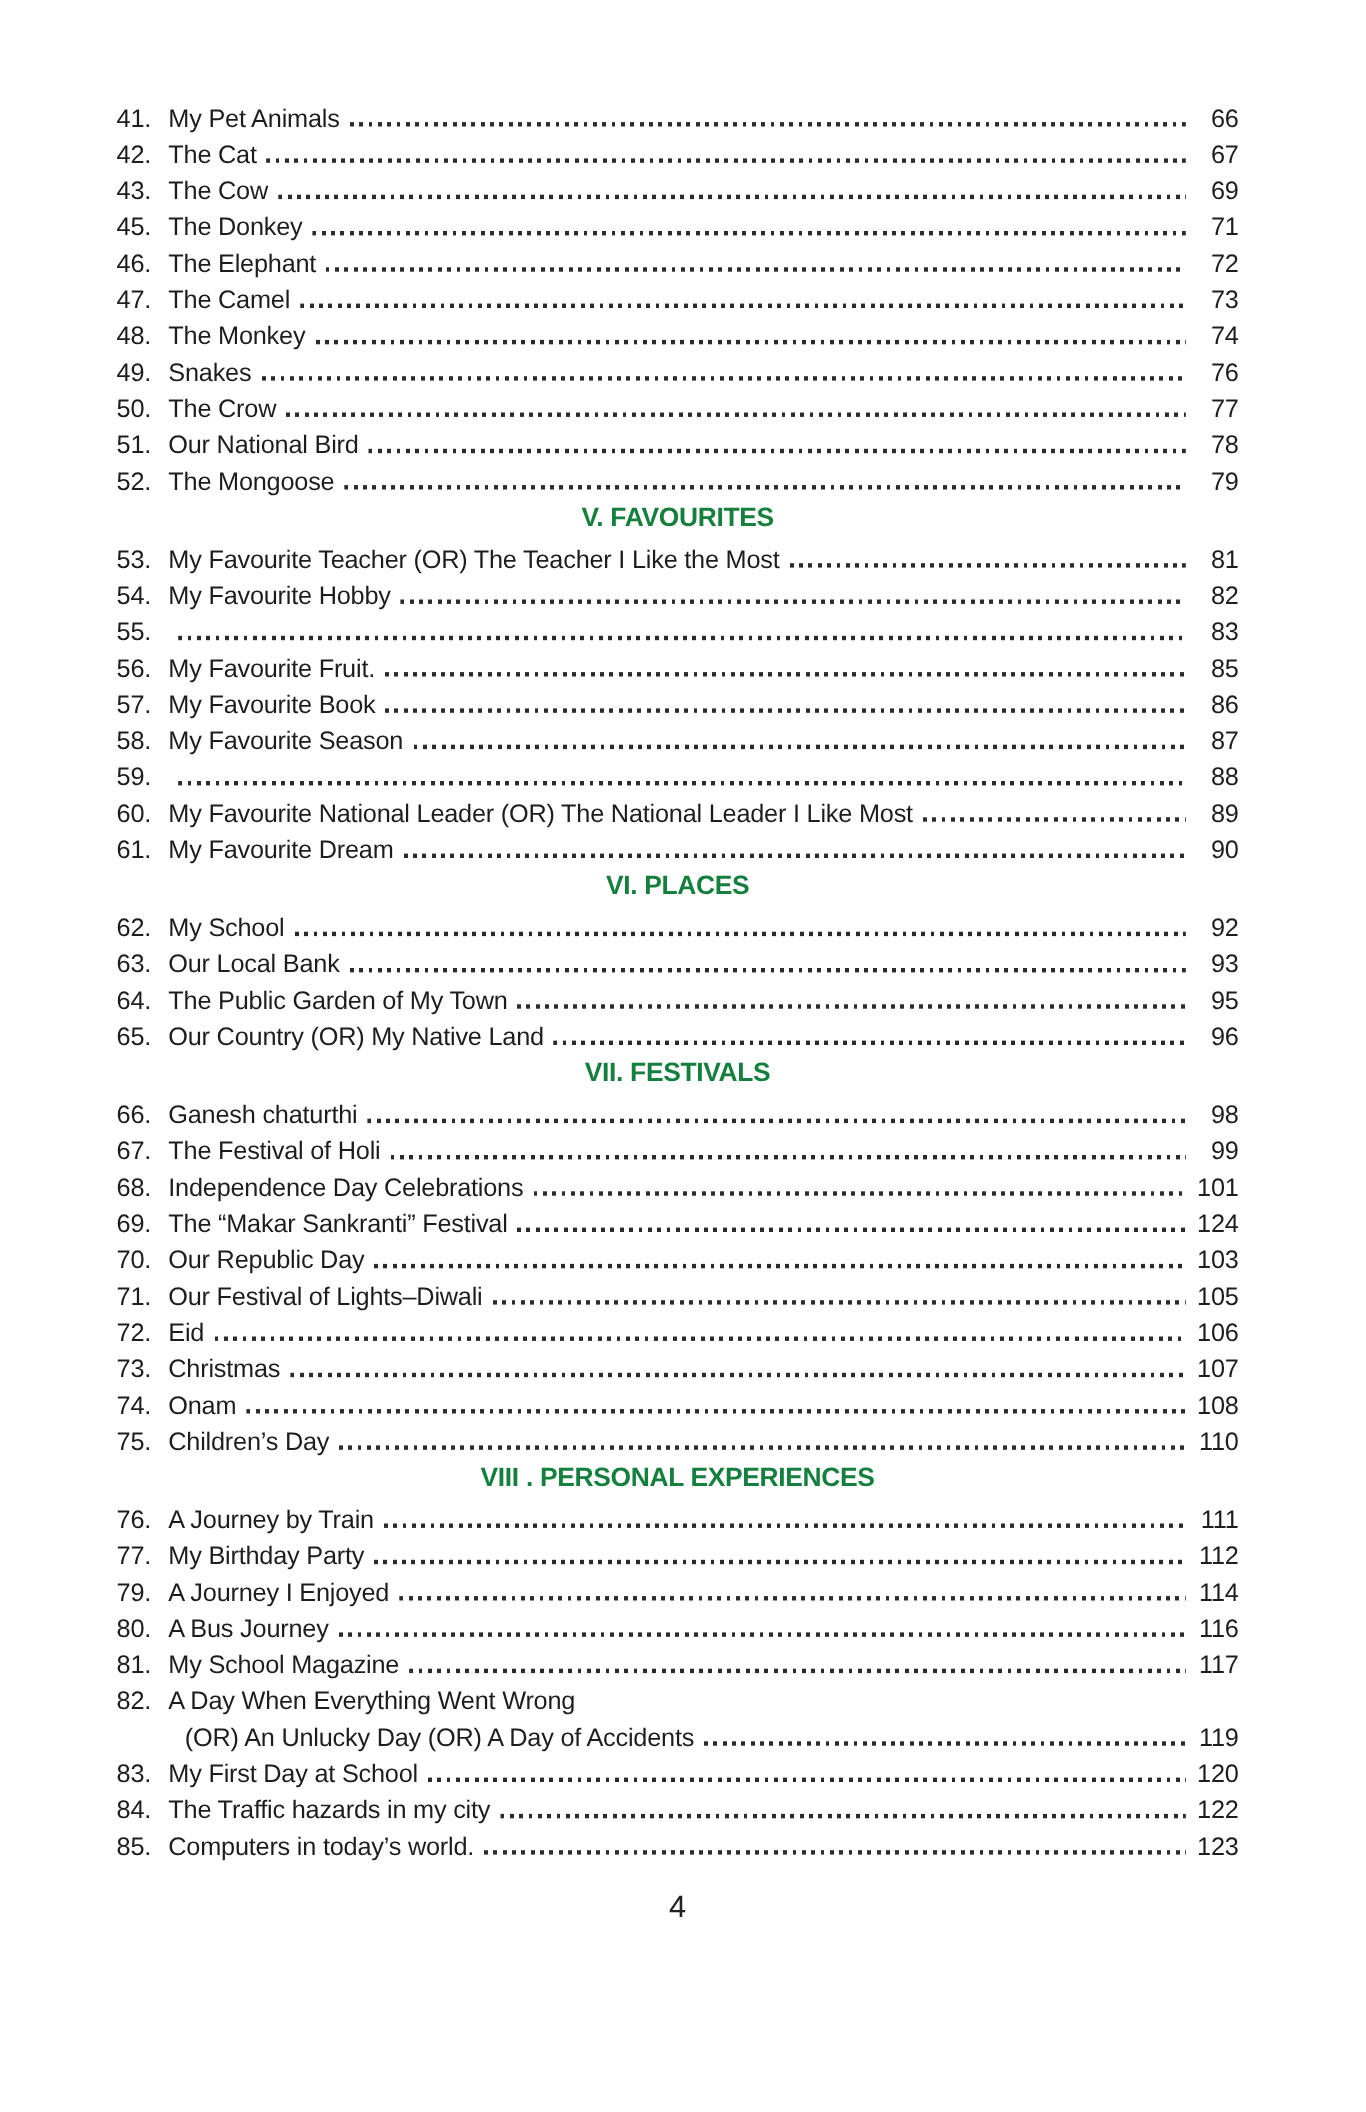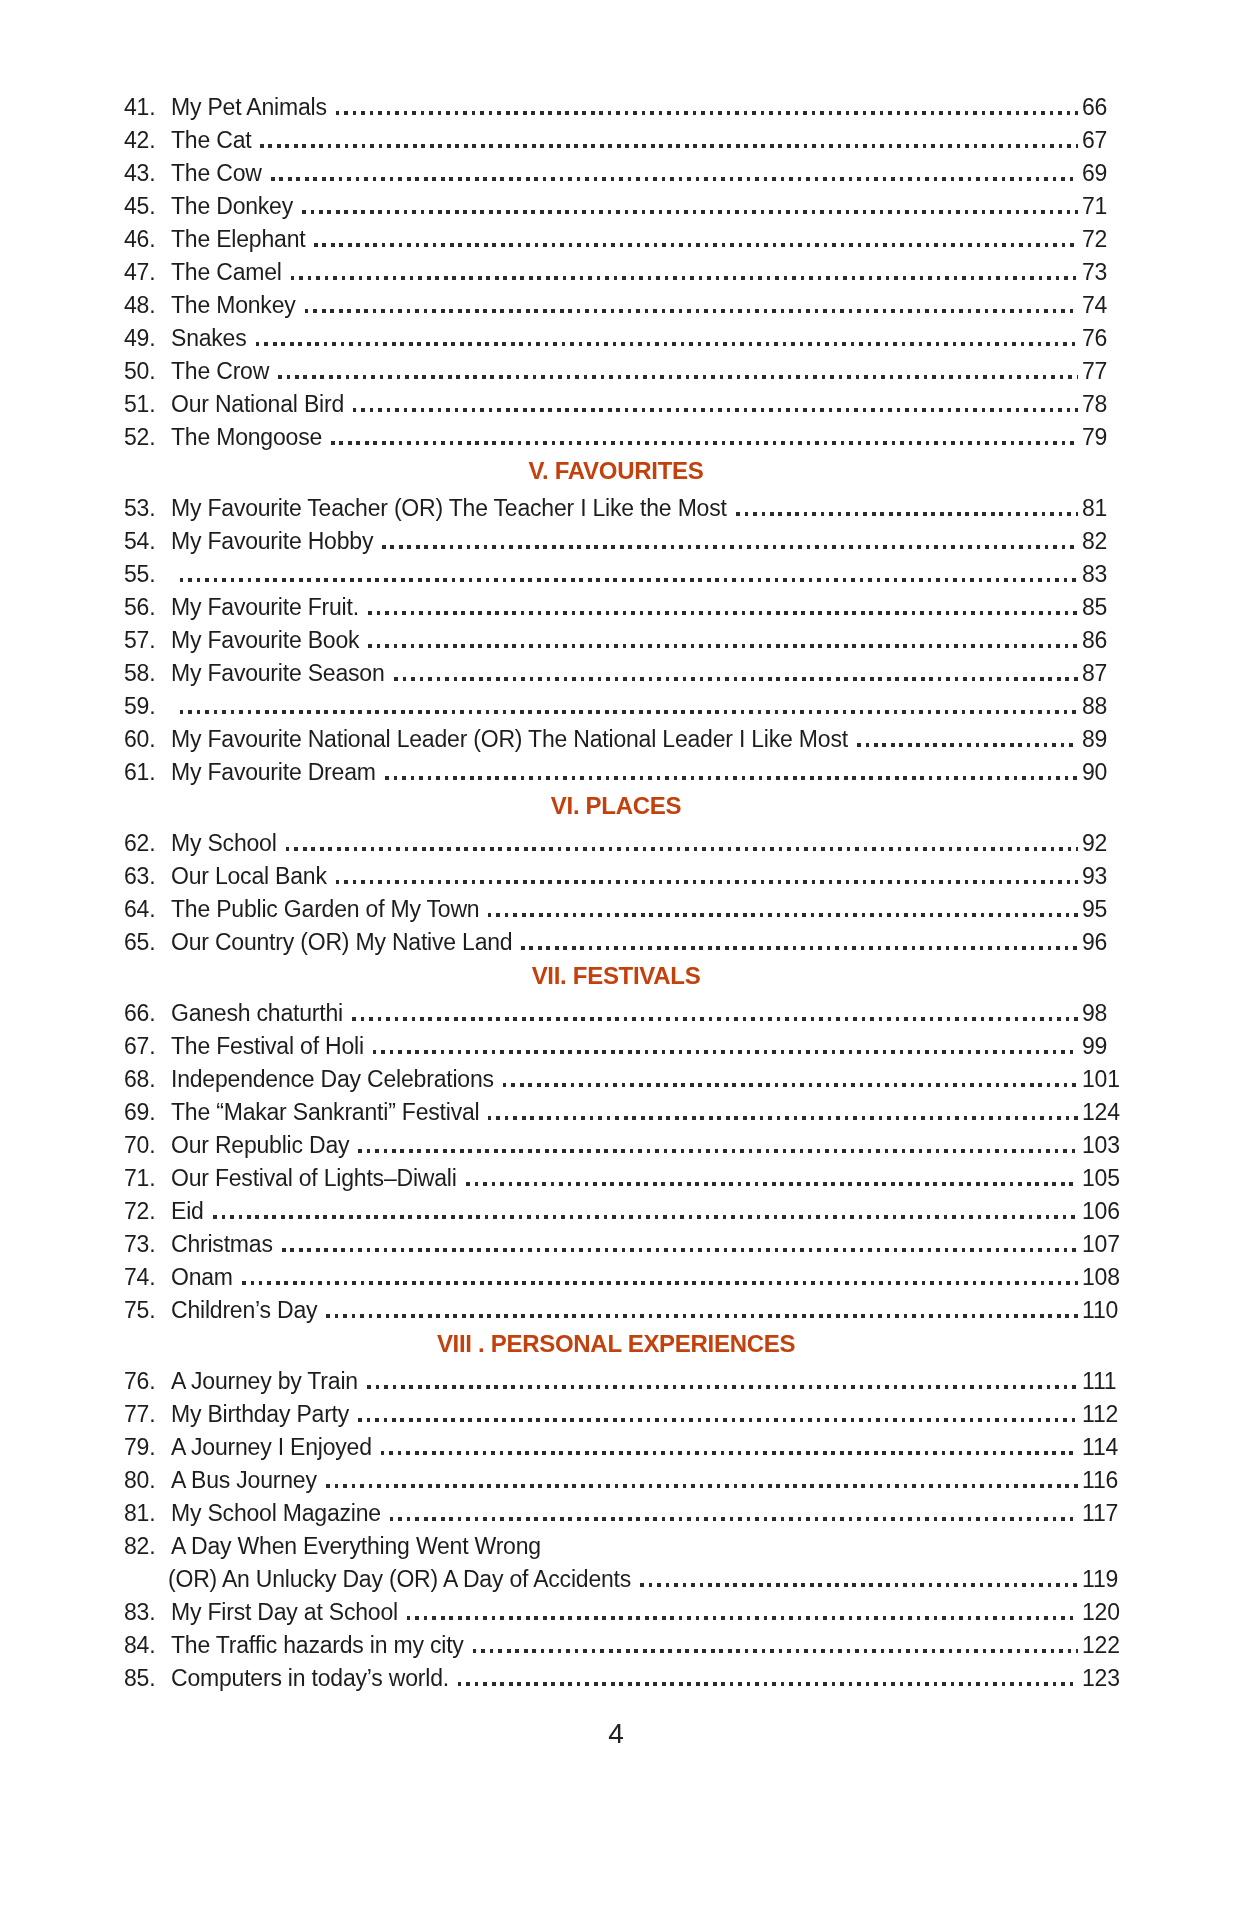--- a/index.html
+++ b/index.html
@@ -25,45 +25,45 @@
     display: flex;
     align-items: flex-end;
     height: 33px;
     font-size: 23px;
     letter-spacing: -0.2px;
     white-space: nowrap;
   }
   .toc-num {
     flex: 0 0 auto;
     min-width: 47px;
-    margin-left: 18px;
   }
   .toc-title {
     flex: 0 0 auto;
   }
   .dot-leader {
     flex: 1 1 auto;
     height: 4px;
     margin: 0 4px 6px 9px;
     background-image: repeating-linear-gradient(to right, #2b2b2b 0 3.5px, transparent 3.5px 8.5px);
     background-repeat: repeat-x;
   }
   .toc-page {
     flex: 0 0 auto;
     min-width: 44px;
+    text-align: right;
   }
   .section-heading {
     height: 33px;
     line-height: 34px;
     margin: 3px 0 2px 0;
     text-align: center;
     font-size: 24px;
     font-weight: 700;
     letter-spacing: -0.3px;
-    color: #c2410c;
+    color: #15803d;
   }
   .wrap-indent {
     padding-left: 62px;
   }
   .page-footer {
     margin-top: 26px;
     text-align: center;
     font-size: 28px;
     color: #222222;
   }

